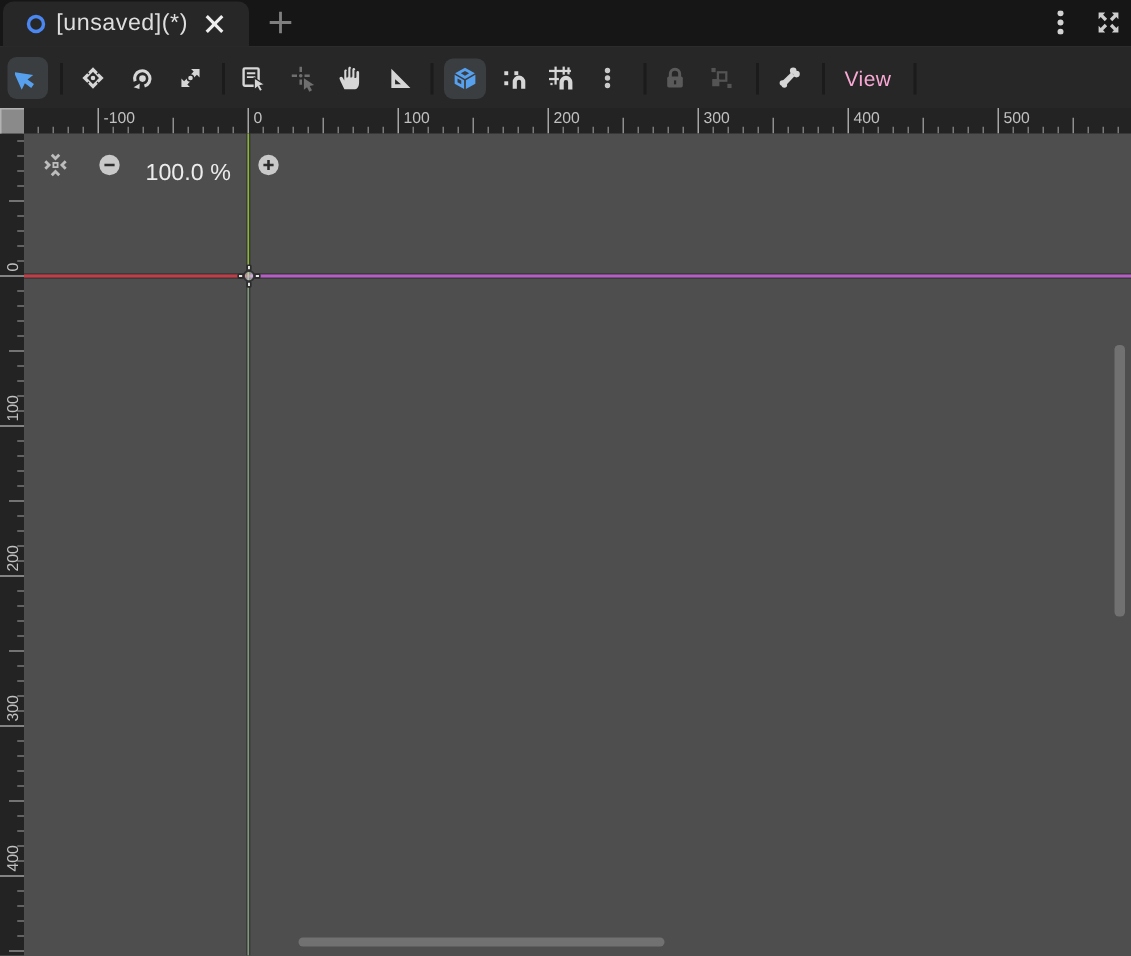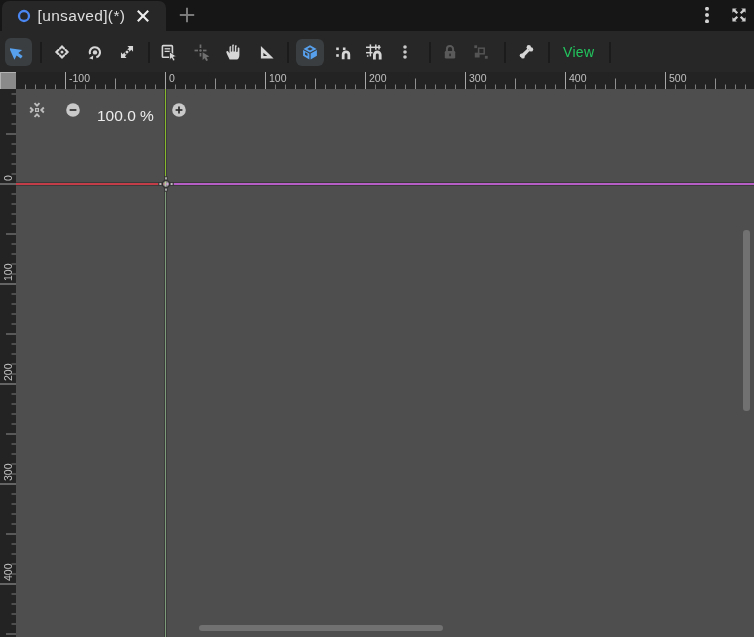--- a/index.html
+++ b/index.html
@@ -138,21 +138,21 @@
     </svg>
 <div style="position:absolute;left:503.5px;top:42px;width:2px;height:21px;background:#1b1b1b"></div>
 <svg style="position:absolute;left:517.8px;top:44px" width="16" height="16" viewBox="0 0 16 16">
       <circle cx="10.8" cy="3.2" r="2.2" fill="#d6d6d6"></circle>
       <circle cx="13.0" cy="5.4" r="2.2" fill="#d6d6d6"></circle>
       <path d="M9.5,4.4 L11.8,6.7 L6.0,12.8 L3.4,10.2 Z" fill="#d6d6d6"></path>
       <circle cx="3.6" cy="11.4" r="1.85" fill="#d6d6d6"></circle>
       <circle cx="4.9" cy="12.7" r="1.85" fill="#d6d6d6"></circle>
     </svg>
 <div style="position:absolute;left:548px;top:42px;width:2px;height:21px;background:#1b1b1b"></div>
-<div class="abs" style="left:563px;top:44px;font-size:14px;color:#22c55e;letter-spacing:0.3px">View</div>
+<div class="abs" style="left:563px;top:44px;font-size:14px;color:#f9a8d4;letter-spacing:0.3px">View</div>
 <div style="position:absolute;left:608.5px;top:42px;width:2px;height:21px;background:#1b1b1b"></div>
 <div class="abs" style="left:0;top:72px;width:754px;height:17px;background:#232323"></div>
 <div class="abs" style="left:0;top:89px;width:16px;height:548px;background:#232323"></div>
 <svg width="754" height="17" style="position:absolute;left:0;top:72px" font-family="Liberation Sans, sans-serif">
       <line x1="15.5" y1="6.5" x2="15.5" y2="17" stroke="#8f8f8f" stroke-width="1"></line>
       <line x1="25.5" y1="12.5" x2="25.5" y2="17" stroke="#7a7a7a" stroke-width="1"></line>
       <line x1="35.5" y1="12.5" x2="35.5" y2="17" stroke="#7a7a7a" stroke-width="1"></line>
       <line x1="45.5" y1="12.5" x2="45.5" y2="17" stroke="#7a7a7a" stroke-width="1"></line>
       <line x1="55.5" y1="12.5" x2="55.5" y2="17" stroke="#7a7a7a" stroke-width="1"></line>
       <line x1="65.5" y1="0" x2="65.5" y2="17" stroke="#a6a6a6" stroke-width="1"></line>

